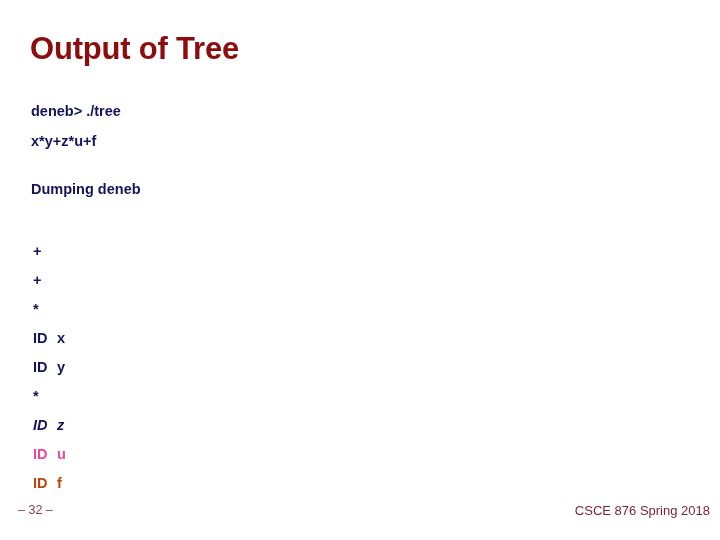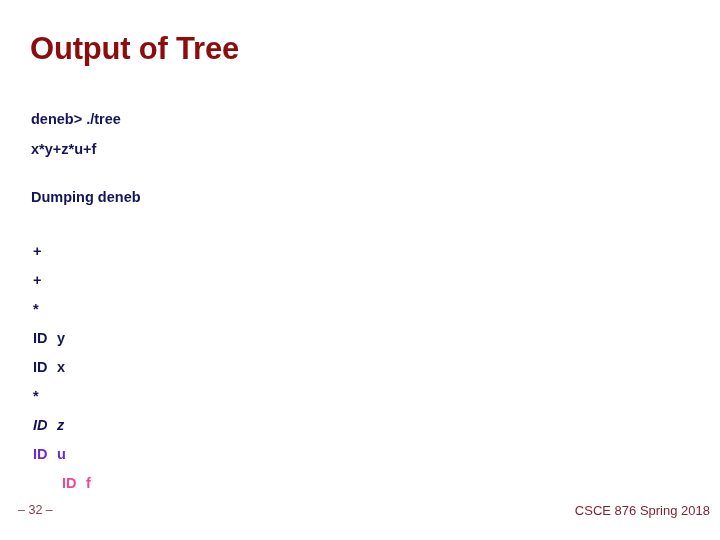--- a/index.html
+++ b/index.html
@@ -28,21 +28,21 @@
     font-size: 31px;
     font-weight: bold;
     color: #8B0D0D;
     letter-spacing: -0.2px;
     white-space: nowrap;
     line-height: 1.1;
   }
   .console-block {
     position: absolute;
     left: 31px;
-    top: 112px;
+    top: 104px;
     width: 600px;
   }
   .console-line {
     font-size: 14.5px;
     font-weight: bold;
     color: #14145A;
     line-height: 1;
     white-space: pre;
     margin: 0 0 15px 0;
   }
@@ -104,26 +104,26 @@
   <div class="console-block">
     <div class="console-line" style="color: rgb(20, 20, 90);">deneb&gt; ./tree</div>
     <div class="console-line spacer-after" style="color: rgb(20, 20, 90);">x*y+z*u+f</div>
     <div class="console-line" style="color: rgb(20, 20, 90);">Dumping deneb</div>
   </div>
 
   <div class="tree-block">
       <div class="tree-line" style="color: rgb(20, 20, 90);"><span class="tok">+</span></div>
       <div class="tree-line" style="color: rgb(20, 20, 90);"><span class="tok">+</span></div>
       <div class="tree-line" style="color: rgb(20, 20, 90);"><span class="tok">*</span></div>
+      <div class="tree-line" style="color: rgb(20, 20, 90);"><span class="tok tok-id">ID</span><span class="tok">x</span></div>
       <div class="tree-line" style="color: rgb(20, 20, 90);"><span class="tok tok-id">ID</span><span class="tok">y</span></div>
-      <div class="tree-line" style="color: rgb(20, 20, 90);"><span class="tok tok-id">ID</span><span class="tok">x</span></div>
       <div class="tree-line" style="color: rgb(20, 20, 90);"><span class="tok">*</span></div>
       <div class="tree-line" style="color: rgb(20, 20, 90); font-style: italic;"><span class="tok tok-id">ID</span><span class="tok">z</span></div>
-      <div class="tree-line" style="color: #6d28d9;"><span class="tok tok-id">ID</span><span class="tok">u</span></div>
-      <div class="tree-line" style="color: #ec4899; margin-left: 29px;"><span class="tok tok-id">ID</span><span class="tok">f</span></div>
+      <div class="tree-line" style="color: #ec4899;"><span class="tok tok-id">ID</span><span class="tok">u</span></div>
+      <div class="tree-line" style="color: #c2410c;"><span class="tok tok-id">ID</span><span class="tok">f</span></div>
     </div>
 
   <div class="footer">
     <div class="page-number" style="color: rgb(139, 58, 74);">– 32 –</div>
     <div class="course-label" style="color: rgb(123, 31, 53);">CSCE 876 Spring 2018</div>
   </div>
 
 </div>
 
 </body></html>

